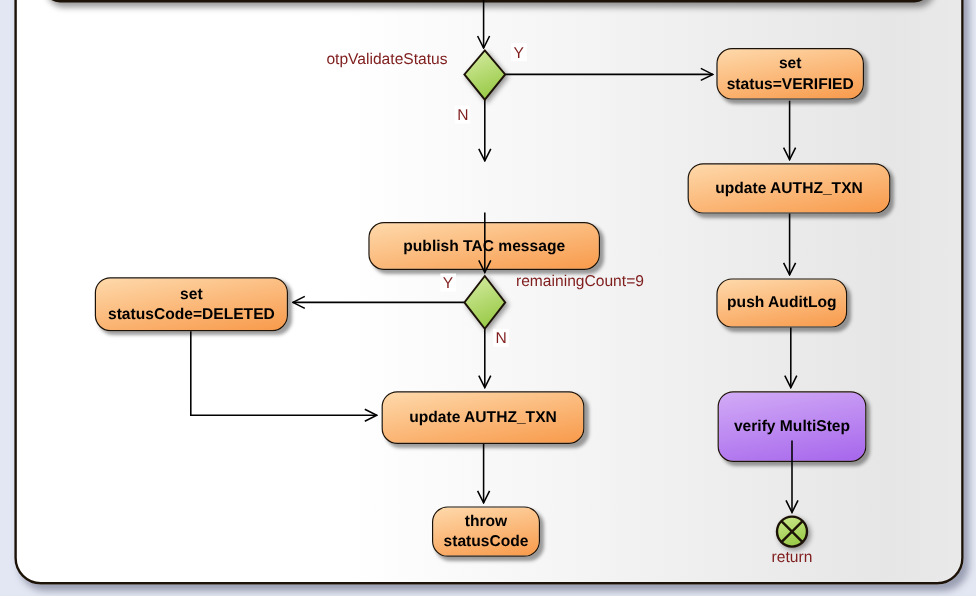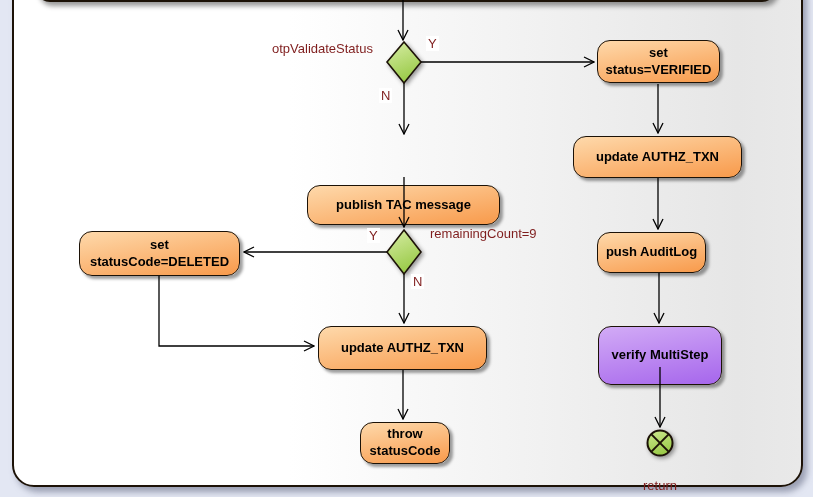--- a/index.html
+++ b/index.html
@@ -76,21 +76,20 @@
     font-size: 13px;
     color: #7f1d1d;
     white-space: nowrap;
   }
   .edge-label.boxed {
     background: #ffffff;
     padding: 0 2px;
   }
   .return-label {
     text-align: center;
-    margin-top: 22px;
   }
 </style>
 </head>
 <body>
 
 <div class="canvas">
 
   <div class="panel"></div>
   <div class="top-frame"></div>
 

